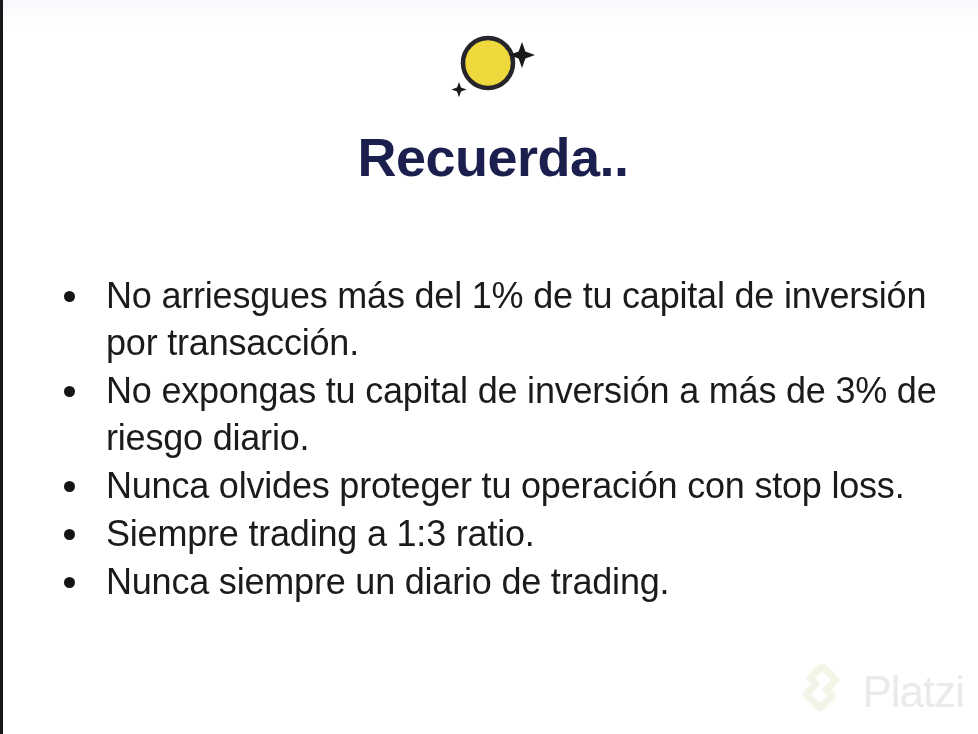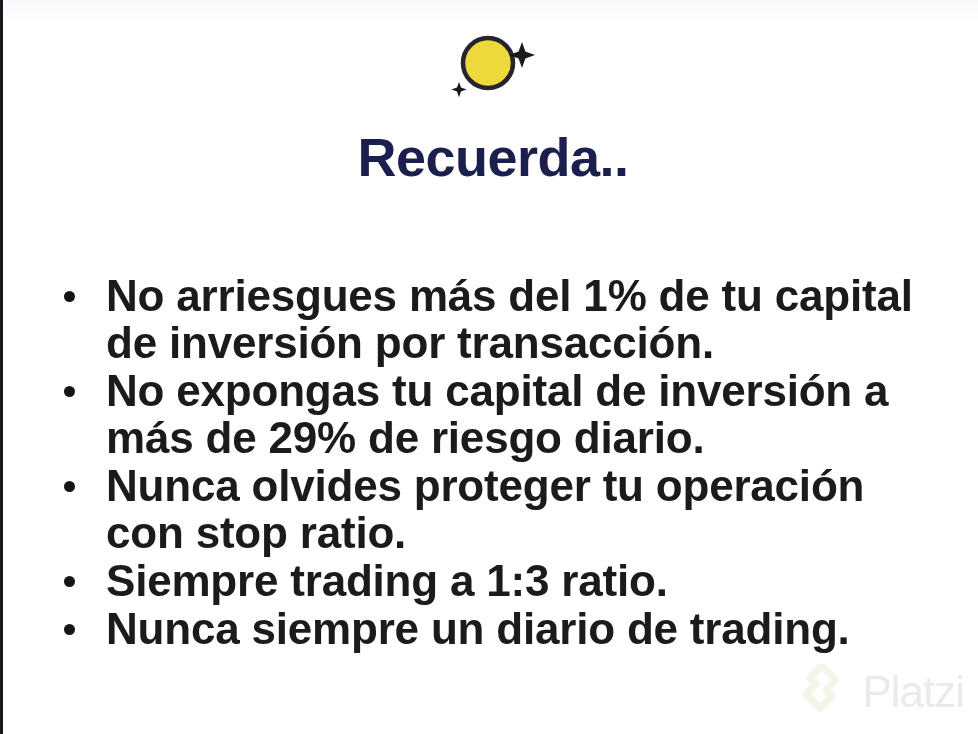--- a/index.html
+++ b/index.html
@@ -68,25 +68,24 @@
     top: 272px;
     width: 880px;
     list-style: none;
     margin: 0;
     padding: 0;
   }
   .list-item {
     position: relative;
     padding-left: 48px;
     margin: 0 0 1px 0;
-    font-size: 44px;
+    font-size: 36px;
     line-height: 47px;
     color: #1b1b1b;
     letter-spacing: -0.2px;
-    font-weight: bold;
   }
   .bullet-dot {
     position: absolute;
     left: 6px;
     top: 19px;
     width: 11px;
     height: 11px;
     border-radius: 50%;
     background: #151515;
   }
@@ -127,25 +126,25 @@
 
   <div class="title">Recuerda..</div>
 
   <ul class="list">
     <li class="list-item">
       <span class="bullet-dot"></span>
       <span>No arriesgues más del 1% de tu capital de inversión por transacción.</span>
     </li>
     <li class="list-item">
       <span class="bullet-dot"></span>
-      <span>No expongas tu capital de inversión a más de 29% de riesgo diario.</span>
+      <span>No expongas tu capital de inversión a más de 3% de riesgo diario.</span>
     </li>
     <li class="list-item">
       <span class="bullet-dot"></span>
-      <span>Nunca olvides proteger tu operación con stop ratio.</span>
+      <span>Nunca olvides proteger tu operación con stop loss.</span>
     </li>
     <li class="list-item">
       <span class="bullet-dot"></span>
       <span>Siempre trading a 1:3 ratio.</span>
     </li>
     <li class="list-item">
       <span class="bullet-dot"></span>
       <span>Nunca siempre un diario de trading.</span>
     </li>
   </ul>

